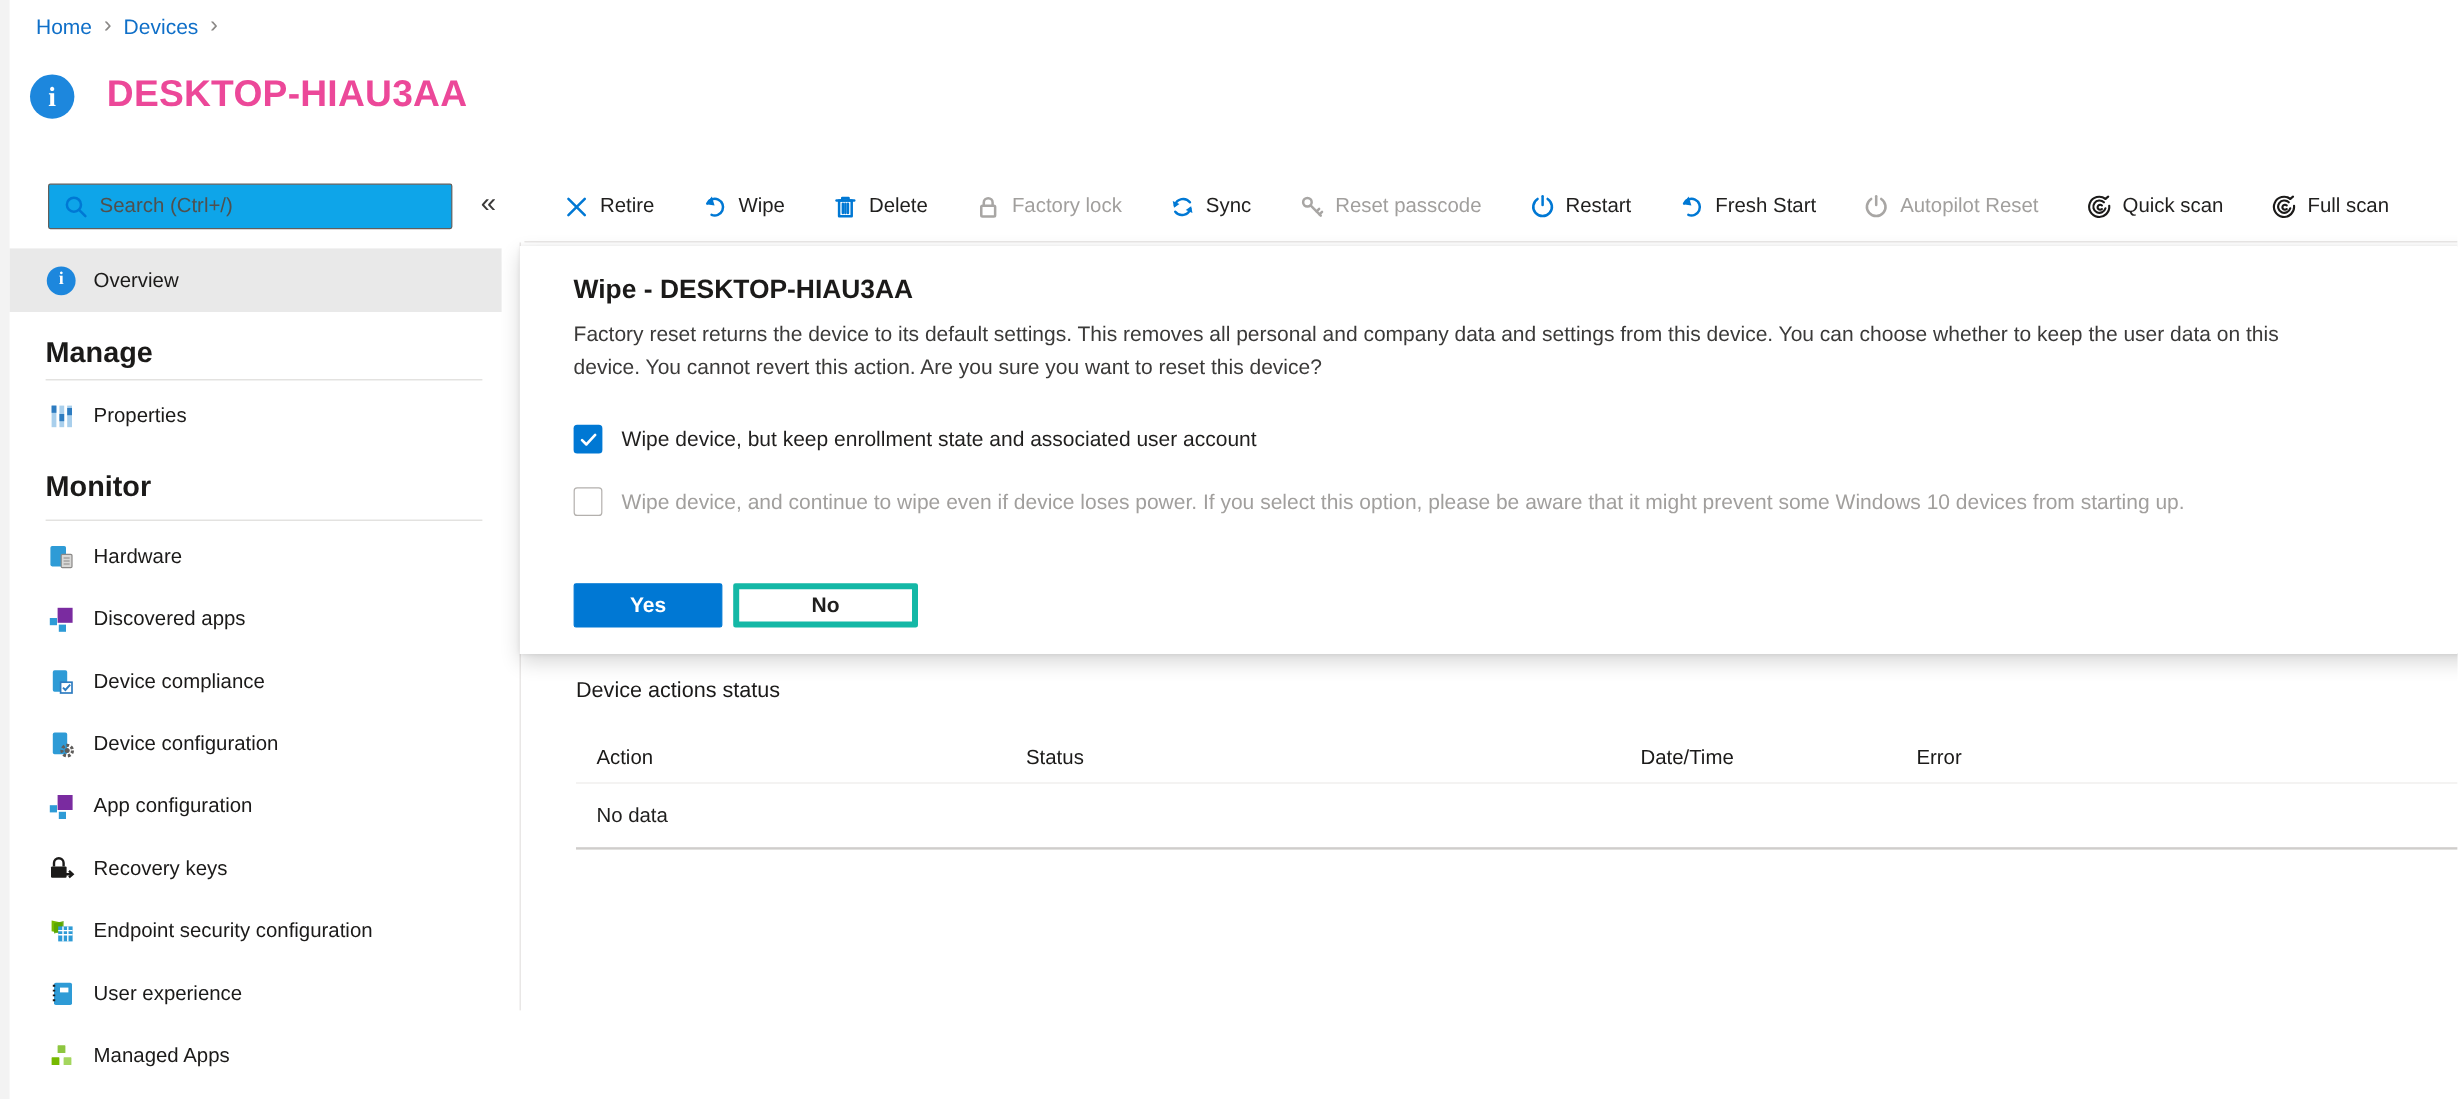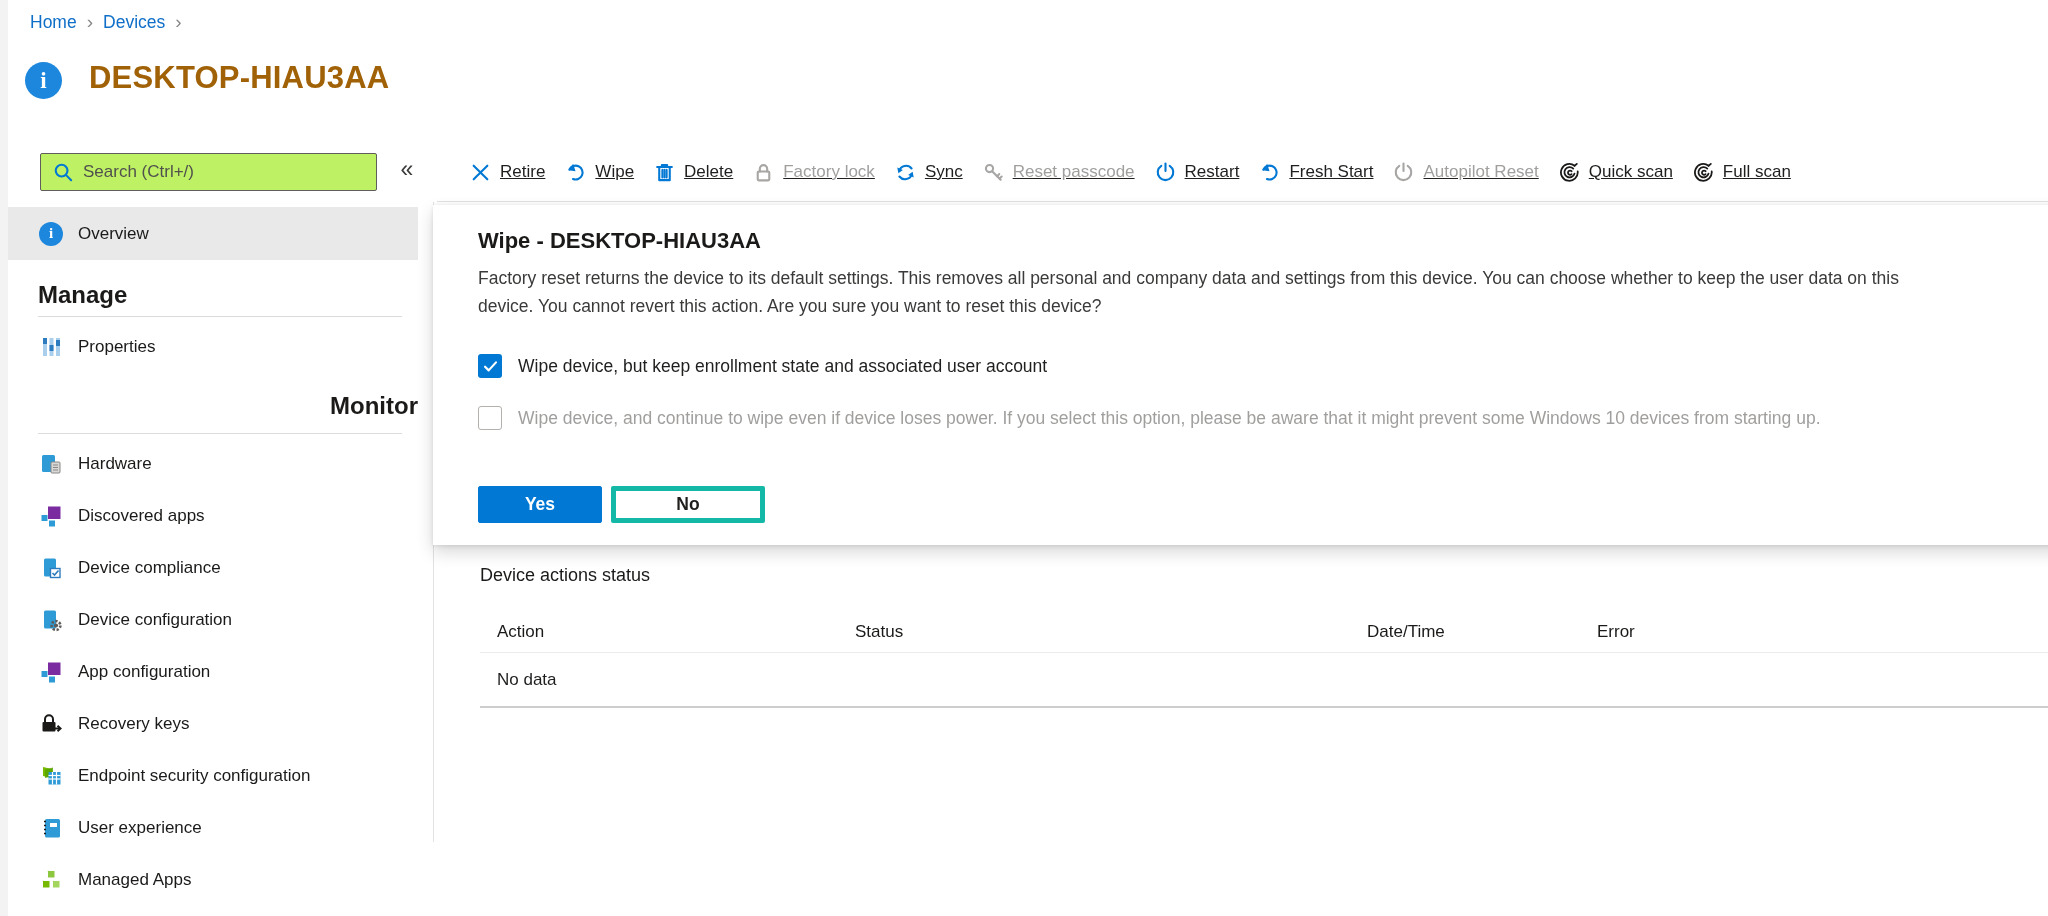--- a/index.html
+++ b/index.html
@@ -11,49 +11,49 @@
   .left-strip { position:absolute; left:0; top:0; width:8px; height:916px; background:#f3f3f3; }
 
   
   .breadcrumb { position:absolute; left:30px; top:12px; font-size:17.5px; display:flex; align-items:center; gap:10px; }
   .breadcrumb a { color:#0f6fc8; text-decoration:none; cursor:pointer; }
   .crumb-sep { color:#8a8886; font-size:19px; line-height:1; transform:translateY(-1px); }
   .title-row { position:absolute; left:25px; top:56px; display:flex; align-items:center; }
   .big-info { width:37px; height:37px; border-radius:50%; background:#1d87dd; color:#fff;
               display:flex; align-items:center; justify-content:center; font-size:23px; font-weight:bold;
               font-family:"Liberation Serif", serif; flex:none; margin-top:6px; }
-  .page-title { margin-left:27px; font-size:31px; font-weight:700; color:#a16207; letter-spacing:.2px; }
+  .page-title { margin-left:27px; font-size:31px; font-weight:700; color:#ec4899; letter-spacing:.2px; }
 
   
   .search-box { position:absolute; left:40px; top:153px; width:337px; height:38px;
-                border:1px solid #605e5c; border-radius:2px; background:#bef264; }
+                border:1px solid #605e5c; border-radius:2px; background:#0ea5e9; }
   .search-box input { position:absolute; left:42px; top:0; width:288px; height:36px; border:none; outline:none;
                 font-size:17px; color:#201f1e; font-family:inherit; background:transparent; }
   .search-box input::placeholder { color:#50504e; opacity:1; }
   .search-glyph { position:absolute; left:12px; top:8px; }
   .collapse-btn { position:absolute; left:394px; top:156px; font-size:23px; color:#3b3a39; cursor:pointer;
                   width:26px; text-align:center; }
 
   .sidenav { position:absolute; left:8px; top:110px; width:410px; }
   .nav-spacer { height:97px; }
   .nav-row { display:flex; align-items:center; height:52px; padding-left:30px; font-size:17px; color:#1b1a19; cursor:pointer; }
   .nav-row.selected { height:53px; background:#e9e9e9; }
   .nav-ic { width:26px; height:26px; margin-right:14px; flex:none; display:flex; align-items:center; justify-content:center; }
   .mini-info { width:24px; height:24px; border-radius:50%; background:#1d87dd; color:#fff; display:flex;
                align-items:center; justify-content:center; font-size:15px; font-weight:bold;
                font-family:"Liberation Serif", serif; }
   .nav-header { padding-left:30px; margin-top:22px; font-size:24px; font-weight:700; color:#1b1a19; line-height:26px; }
-  .nav-header.second { margin-top:20px;text-align:right; }
+  .nav-header.second { margin-top:20px; }
   .nav-divider { height:1px; background:#dddbd9; margin:8px 16px 4px 30px; }
   .nav-divider.second { margin-top:14px; }
 
   .panel-divider { position:absolute; left:433px; top:202px; width:1px; height:640px; background:#e4e2e0; }
 
   
-  .toolbar { position:absolute; left:470px; top:150px; height:44px; display:flex; align-items:center; gap:20px; white-space:nowrap;text-decoration:underline; }
+  .toolbar { position:absolute; left:470px; top:150px; height:44px; display:flex; align-items:center; gap:40px; white-space:nowrap; }
   .tb-item { display:flex; align-items:center; gap:9px; font-size:17px; color:#201f1e; cursor:pointer; flex:none; }
   .tb-item.disabled { color:#a19f9d; cursor:default; }
   .toolbar-divider { position:absolute; left:437px; top:201px; width:1611px; height:1px; background:#e4e2e0; }
 
   svg { display:block; }
   .st-blue { stroke:#0078d4; fill:none; stroke-width:2; stroke-linecap:round; stroke-linejoin:round; }
   .fl-blue { fill:#0078d4; stroke:none; }
   .st-gray { stroke:#a8a6a4; fill:none; stroke-width:2; stroke-linecap:round; stroke-linejoin:round; }
   .st-dark { stroke:#1b1a19; fill:none; stroke-width:1.7; stroke-linecap:round; }
 

